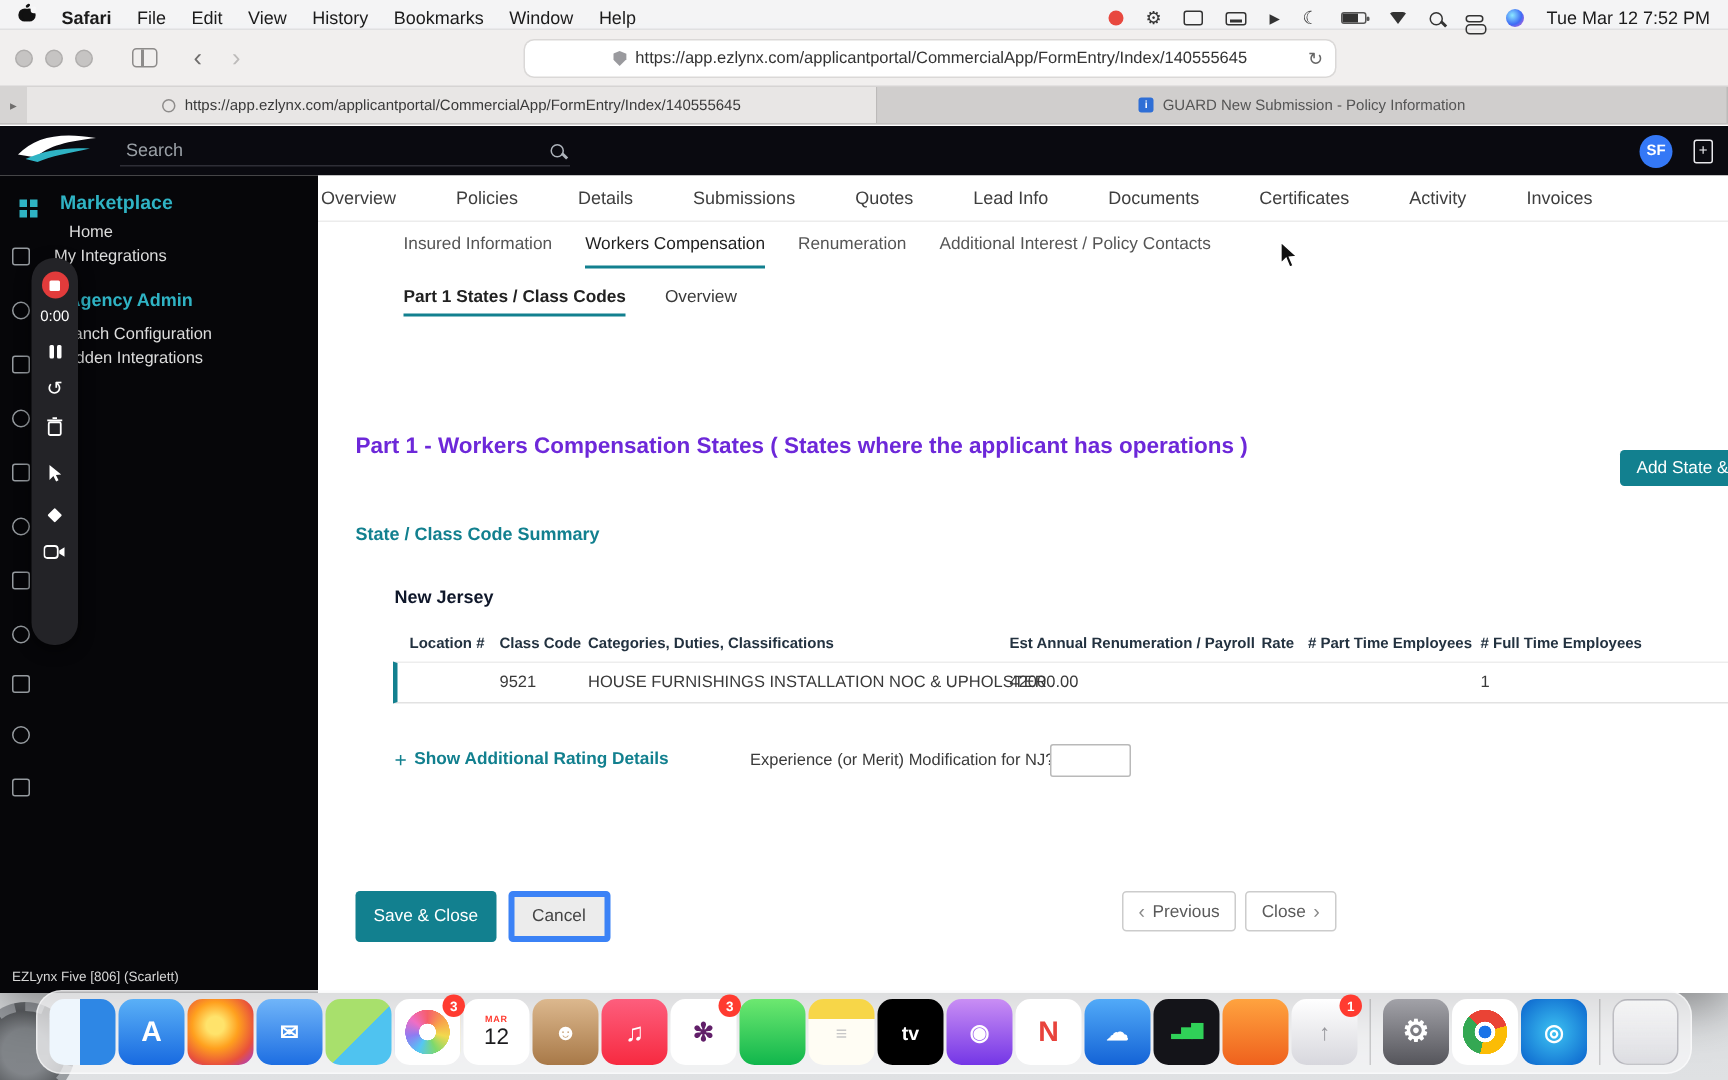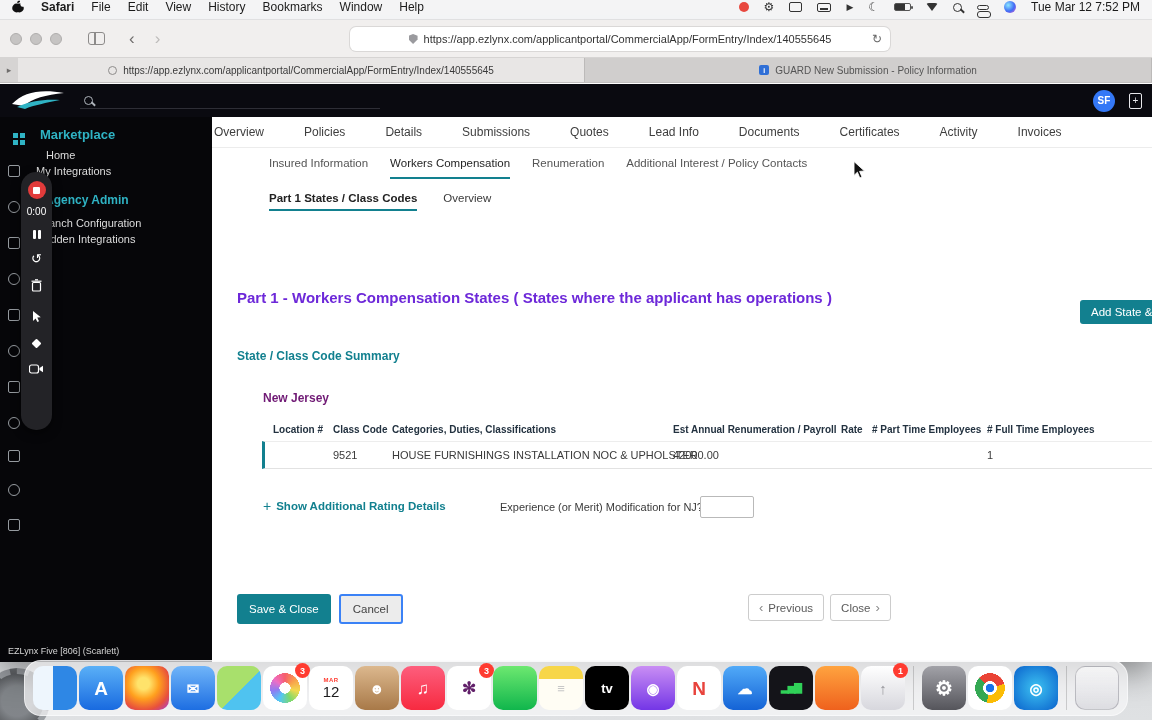--- a/index.html
+++ b/index.html
@@ -1,21 +1,21 @@
 <!DOCTYPE html>
 <html><head>
 <meta charset="utf-8">
 <style>
   *{margin:0;padding:0;box-sizing:border-box}
   body{width:1152px;height:720px;overflow:hidden;font-family:"Liberation Sans",sans-serif}
   .screen{position:relative;width:1152px;height:720px;overflow:hidden;
     background:linear-gradient(180deg,#aeb1b5 0%,#c8cacd 45%,#dfe1e3 100%)}
   
   .menubar{position:absolute;top:0;left:0;right:0;height:20px;background:rgba(247,247,248,.96);
-    display:flex;align-items:flex-start;gap:17px;padding:0 12px;font-size:12px;color:#1b1b1b;z-index:30;
+    display:flex;align-items:flex-end;gap:17px;padding:0 12px;font-size:12px;color:#1b1b1b;z-index:30;
     border-bottom:1px solid rgba(0,0,0,.08)}
   .menubar .mi{cursor:default;white-space:nowrap}
   .mi.app{font-weight:bold}
   .mb-right{margin-left:auto;display:flex;align-items:center;gap:15px}
   .rec-dot{width:10px;height:10px;border-radius:50%;background:#e8483f;display:inline-block}
   .ic-gear{font-size:12px;color:#333;line-height:1}
   .ic-display{width:13px;height:10px;border:1.5px solid #333;border-radius:2px}
   .ic-keyboard{width:14px;height:9px;border:1.5px solid #333;border-radius:2px;position:relative}
   .ic-keyboard:after{content:"";position:absolute;left:2px;right:2px;bottom:1px;height:1.5px;background:#333}
   .ic-play{font-size:9px;color:#333}
@@ -81,39 +81,39 @@
   .subtabs{height:31px;display:flex;align-items:stretch;gap:22px;padding-left:57px;font-size:11.5px;color:#555}
   .subtab{display:flex;align-items:center;border-bottom:2px solid transparent;white-space:nowrap}
   .subtab.active{color:#1f1f1f;border-bottom-color:#12808F}
   .innertabs{margin-top:13px;padding-left:57px;display:flex;gap:26px;font-size:11.5px;color:#3a3a3a}
   .innertab{padding-bottom:5px;white-space:nowrap}
   .innertab.active{font-weight:bold;color:#222;border-bottom:2px solid #12808F}
   .heading{position:absolute;top:172px;left:25px;font-size:15px;font-weight:bold;color:#6d28d9;white-space:nowrap}
   .addstate{position:absolute;top:183px;left:868px;background:#12808F;color:#fff;font-size:11.5px;
     padding:6px 11px;border:none;border-radius:3px;white-space:nowrap}
   .summary{position:absolute;top:232px;left:25px;font-size:12px;font-weight:bold;color:#12808F}
-  .statename{position:absolute;top:274px;left:51px;font-size:12px;font-weight:bold;color:#701a75}
+  .statename{position:absolute;top:274px;left:51px;font-size:12px;font-weight:bold;color:#0f172a}
   .tbl{position:absolute;top:300px;left:50px;width:1000px}
   .trow{display:grid;grid-template-columns:60px 59px 281px 168px 31px 115px 116px 1fr;align-items:center}
   .thead{height:24px;font-size:10px;font-weight:bold;color:#233240}
   .thead>div{white-space:nowrap}
   .tdata{height:28px;font-size:11px;color:#3a3a3a;background:#fff;border-left:3px solid #12808F;
     border-top:1px solid #ededed;border-bottom:1px solid #e2e2e2}
   .thead{padding-left:11px}.tdata{padding-left:8px}
   .tdata>div{white-space:nowrap}
   .actions-cell{padding-left:58px;color:#12808F;font-size:11px;display:flex;align-items:center;gap:6px}
   .detrow{position:absolute;top:378px;left:0;right:0;height:24px}
   .showdet{position:absolute;left:51px;top:3px;color:#12808F;font-size:11.5px;font-weight:bold;display:flex;align-items:center;gap:5px;white-space:nowrap}
   .plus{font-size:14px;font-weight:normal}
   .explabel{position:absolute;left:288px;top:6px;font-size:11px;color:#3a3a3a;white-space:nowrap}
   .expinput{position:absolute;left:488px;top:1px;width:54px;height:22px;border:1px solid #b9b9b9;border-radius:2px}
   .btnrow{position:absolute;top:477px;left:25px;display:flex;gap:8px}
   .btn{font-size:11.5px;border-radius:3px;padding:7px 12px;border:none;white-space:nowrap;font-family:"Liberation Sans",sans-serif}
   .btn.teal{background:#12808F;color:#fff}
-  .btn.gray{background:#ececec;border:2px solid #3b82f6;color:#444}
+  .btn.gray{background:#ececec;border:4px solid #3b82f6;color:#444}
   .pager{position:absolute;top:477px;left:536px;display:flex;gap:6px}
   .pbtn{background:#fff;border:1px solid #ccc;color:#5a5a5a;font-size:11.5px;border-radius:3px;padding:6px 10px;
     display:flex;align-items:center;gap:5px;white-space:nowrap;font-family:"Liberation Sans",sans-serif}
   .chev{color:#8a8a8a;font-size:13px;line-height:1}
   
   .recorder{position:absolute;left:21px;top:172px;width:31px;height:258px;background:#232327;border-radius:15px;
     box-shadow:0 3px 10px rgba(0,0,0,.55);z-index:60;display:flex;flex-direction:column;align-items:center;padding-top:9px;gap:13px}
   .stopbtn{width:18px;height:18px;border-radius:50%;background:#e23b3b;display:flex;align-items:center;justify-content:center}
   .stopbtn span{width:7px;height:7px;background:#fff;border-radius:1px}
   .rec-timer{color:#fff;font-size:10px;margin-top:-6px}
@@ -206,20 +206,21 @@
 
     <div class="webview">
       <div class="app-header">
         <span class="logo">
           <svg width="56" height="22" viewBox="0 0 56 22">
               <path d="M2 16 C14 4,30 1,54 5 C36 7,22 10,14 18 Z" fill="#fff"></path>
               <path d="M7 19 C20 13,34 11,50 12 C36 15,24 17,15 21 Z" fill="#2fb3c4"></path>
             </svg>
         </span>
         <div class="search-wrap">
+          <input type="text" placeholder="Search" style="">
           <span class="mag"></span>
         </div>
         <div class="hdr-right">
           <span class="avatar">SF</span>
           <span class="doc-ic">+</span>
         </div>
       </div>
 
       <div class="app-body">
 

